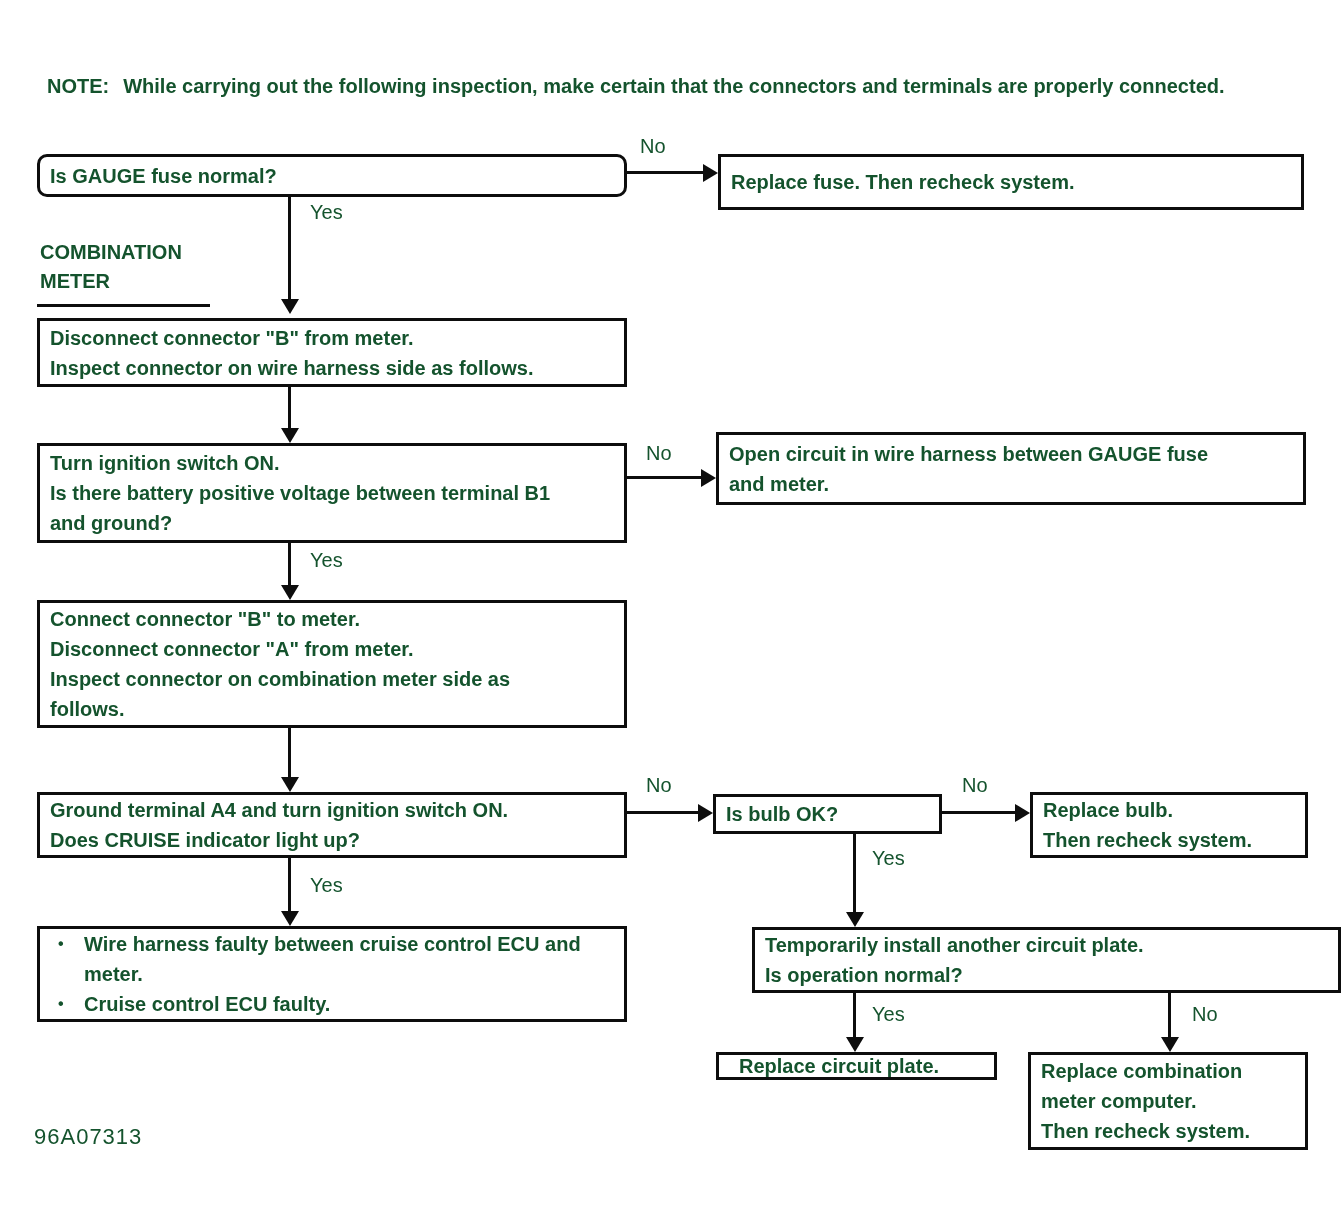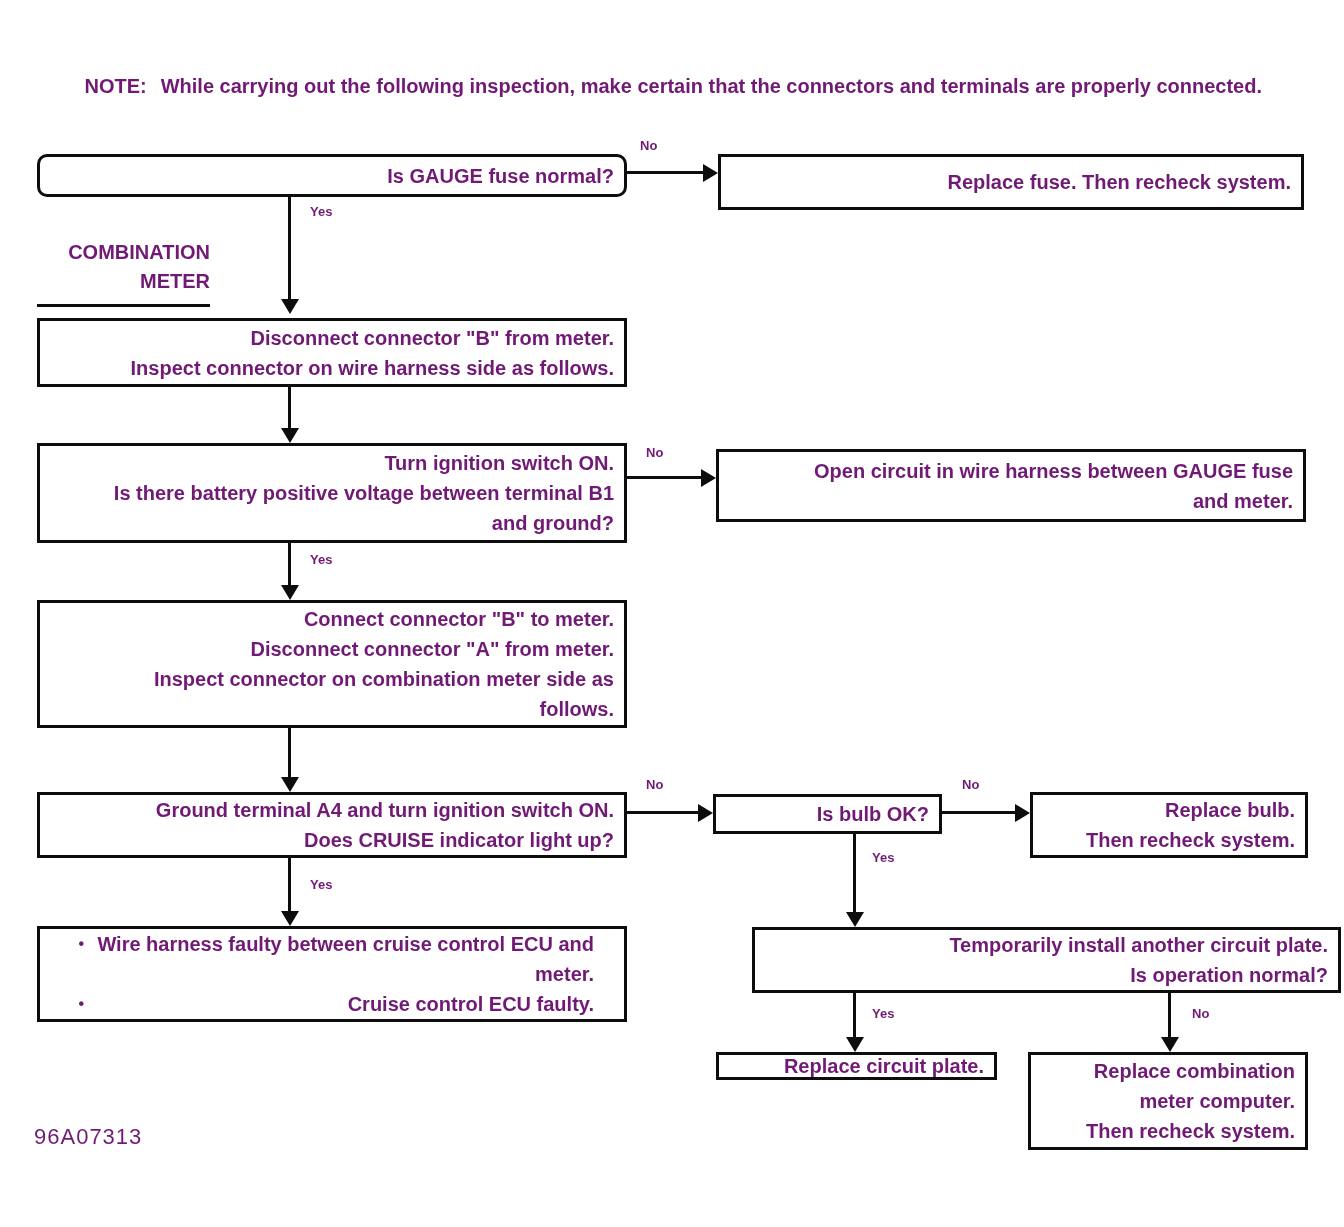--- a/index.html
+++ b/index.html
@@ -6,23 +6,22 @@
     margin: 0;
     padding: 0;
     background: #ffffff;
   }
   #canvas {
     position: relative;
     width: 1344px;
     height: 1227px;
     background: #ffffff;
     font-family: "Liberation Sans", "DejaVu Sans", sans-serif;
-    color: #701a75;
+    color: #14532d;
     overflow: hidden;
-    text-align: right;
   }
   .note {
     position: absolute;
     left: 47px;
     top: 72px;
     width: 1215px;
     font-size: 20px;
     line-height: 29px;
     font-weight: bold;
   }
@@ -54,22 +53,22 @@
   .bullet-row { display: flex; align-items: flex-start; }
   .bullet-glyph {
     width: 26px;
     padding-left: 8px;
     flex: none;
     font-size: 16px;
   }
   .bullet-text { width: 510px; }
   .edge-label {
     position: absolute;
-    font-size: 13px;
-    font-weight: bold;
+    font-size: 20px;
+    font-weight: normal;
     line-height: 24px;
   }
   .arrow-v {
     position: absolute;
     width: 3px;
     background: #0d0d0d;
   }
   .arrow-v::after {
     content: "";
     position: absolute;
@@ -143,21 +142,21 @@
 
   <div class="flow-box" style="left:37px; top:443px; width:590px; height:100px;">
     <div>Turn ignition switch ON.</div>
     <div>Is there battery positive voltage between terminal B1</div>
     <div>and ground?</div>
   </div>
 
   <div class="edge-label" style="left:646px; top:441px;">No</div>
   <div class="arrow-h" style="left:627px; top:476px; width:76px;"></div>
 
-  <div class="flow-box" style="left:716px; top:449px; width:590px; height:73px;">
+  <div class="flow-box" style="left:716px; top:432px; width:590px; height:73px;">
     <div>Open circuit in wire harness between GAUGE fuse</div>
     <div>and meter.</div>
   </div>
 
   <div class="edge-label" style="left:310px; top:548px;">Yes</div>
   <div class="arrow-v" style="left:288px; top:543px; height:44px;"></div>
 
   <div class="flow-box" style="left:37px; top:600px; width:590px; height:128px;">
     <div>Connect connector "B" to meter.</div>
     <div>Disconnect connector "A" from meter.</div>

